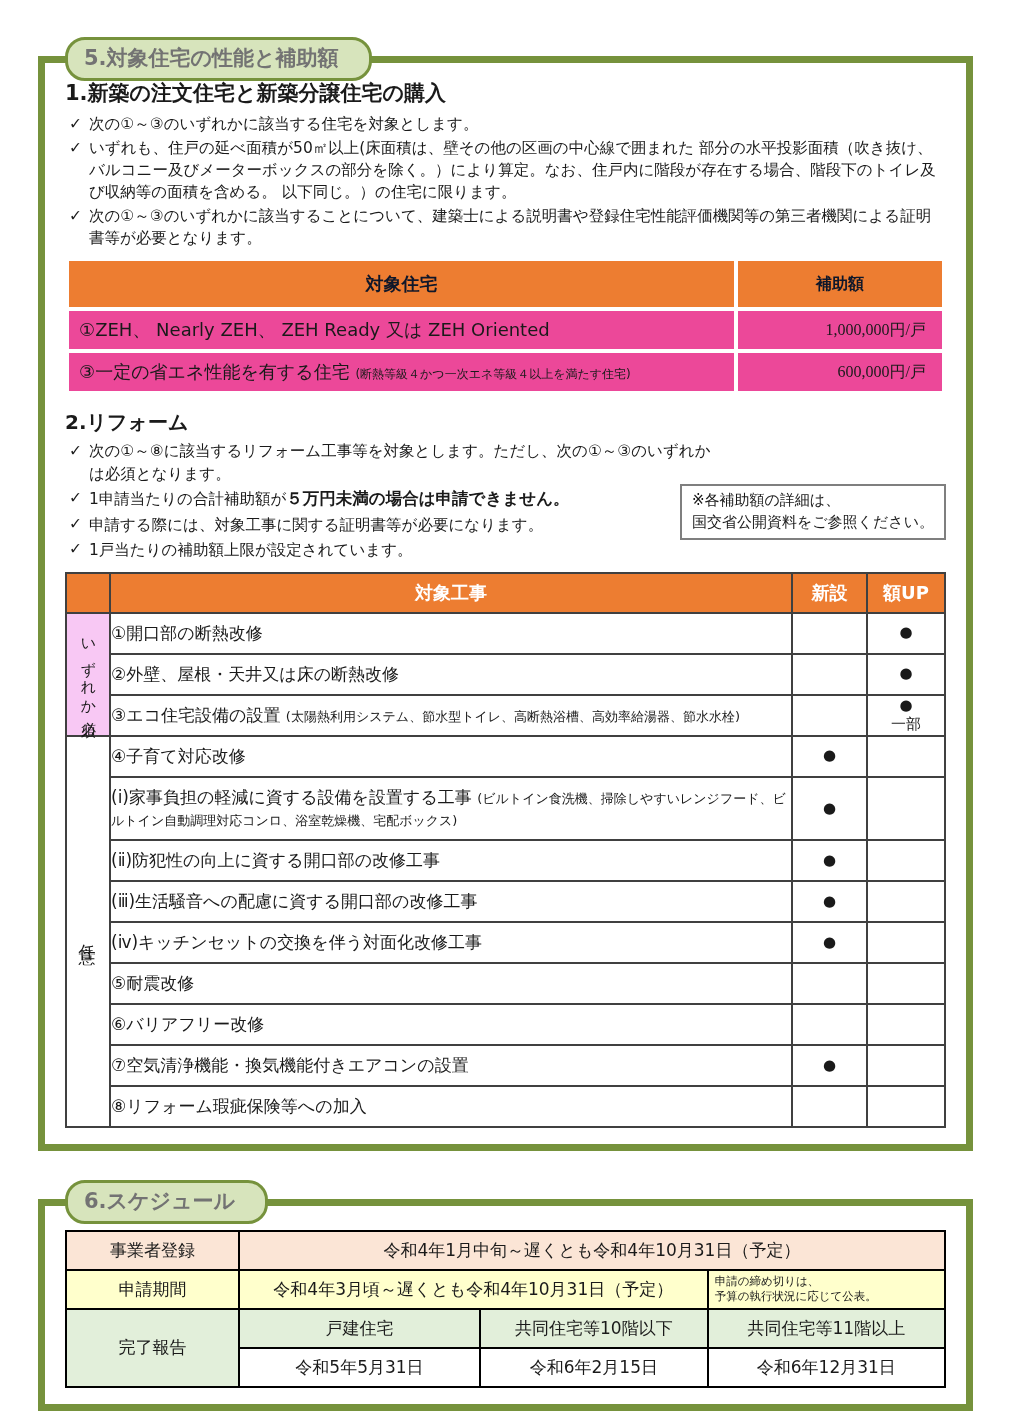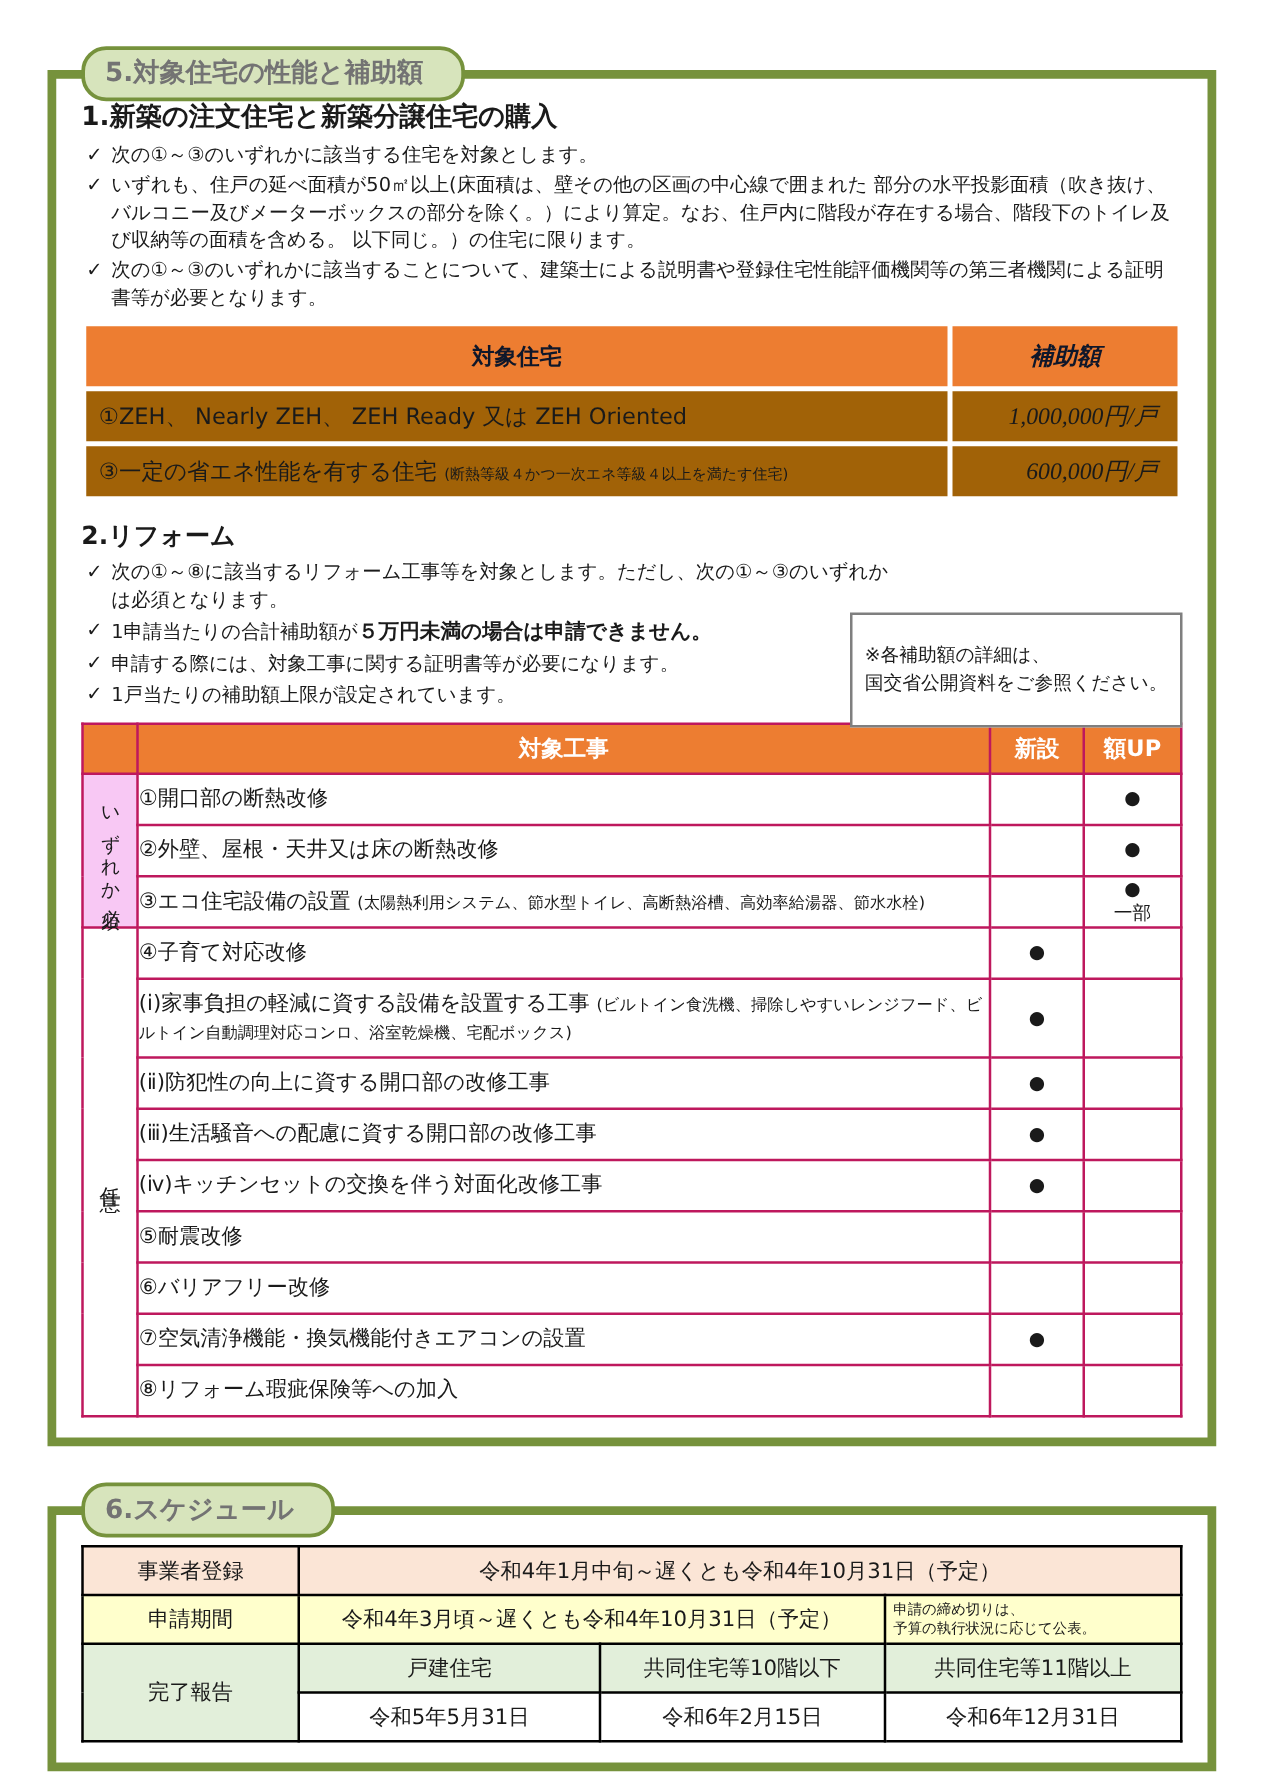--- a/index.html
+++ b/index.html
@@ -44,41 +44,41 @@
   .bullets .bold-part { font-weight:bold; font-size:16.5px;margin-top:24px; }
 
   
   .t1 { width:100%; border-collapse:separate; border-spacing:4px; margin-top:8px; }
   .t1 th {
     background:#ED7D31; color:#0f172a; font-size:18px; font-weight:bold;
     padding:11px 4px; text-align:center;
   }
   .t1 td { padding:7px 10px; font-size:18px; }
   .t1 .amount {
-    text-align:right; padding-right:16px; width:180px;
-    font-family:"Liberation Serif","DejaVu Serif",serif; font-size:19px;font-style:italic;
-  }
-  .t1 tr.dark td { background:#a16207; }
+    text-align:right; padding-right:16px; width:204px;
+    font-family:"Liberation Serif","DejaVu Serif",serif; font-size:16px;
+  }
+  .t1 tr.dark td { background:#ec4899; }
   .t1 tr.light td { background:#FBE5D6; }
   .t1 .small-note { font-size:12px; }
 
   
   .reform-intro { position:relative; }
   .note-box {
     position:absolute; right:0; top:44px;
     border:2px solid #7f7f7f;
-    padding:22px 10px;
+    padding:4px 10px;
     font-size:15px; line-height:1.45;
     background:#ffffff;
     white-space:nowrap;
   }
 
   
   .t2 { width:100%; border-collapse:collapse; margin-top:10px; }
-  .t2 th, .t2 td { border:2px solid #be185d; }
+  .t2 th, .t2 td { border:2px solid #404040; }
   .t2 th {
     background:#ED7D31; color:#ffffff; font-size:18px; font-weight:bold;
     padding:7px 2px; text-align:center;
   }
   .t2 td.work { padding:8px 0; font-size:17px; line-height:1.35;margin-left:39px; }
   .t2 td.work .sub { font-size:13px; }
   .t2 td.dot { text-align:center; font-size:15px; width:75px; vertical-align:middle; line-height:1.3; }
   .t2 td.dot.up { width:78px; }
   .t2 td.group {
     width:44px; text-align:center; vertical-align:middle;

